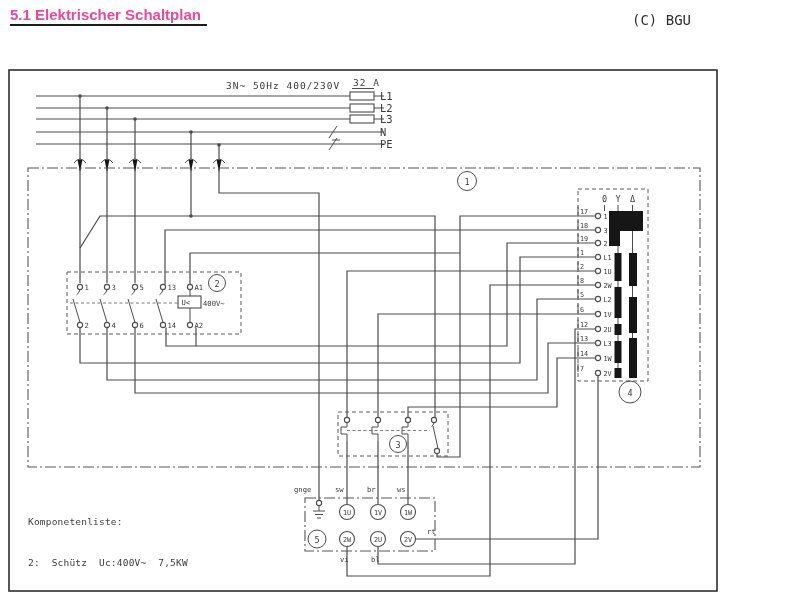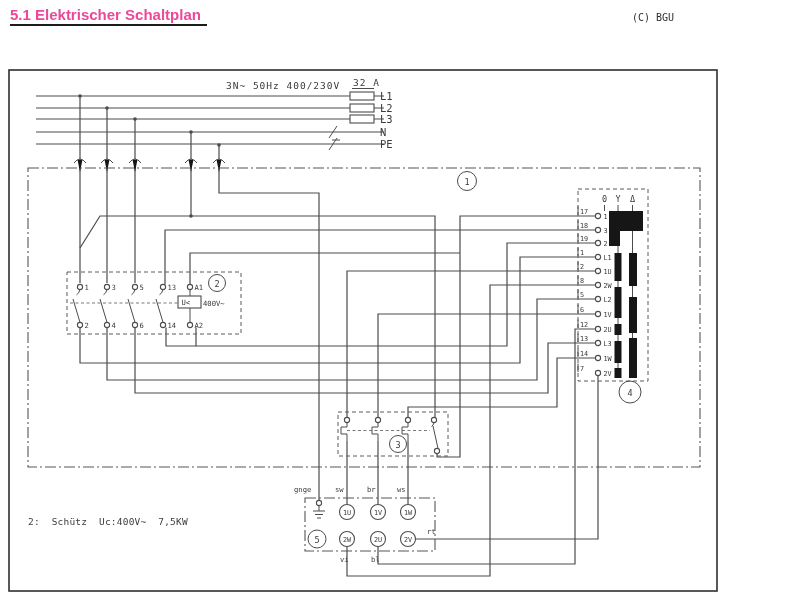--- a/index.html
+++ b/index.html
@@ -1,19 +1,19 @@
 <!DOCTYPE html>
 <html><head>
 <meta charset="utf-8">
 <style>
   html,body{margin:0;padding:0;width:800px;height:600px;background:#fff;overflow:hidden;}
   body{font-family:"Liberation Sans",sans-serif;position:relative;}
   .page-title{position:absolute;left:10px;top:6px;font-size:15px;font-weight:bold;
     color:#ec4899;border-bottom:2px solid #1c1c1c;padding-bottom:1px;padding-right:6px;}
-  .copyright{position:absolute;left:632px;top:12px;font-size:10px;color:#2e2e2e;
+  .copyright{position:absolute;left:632px;top:12px;font-size:14px;color:#2e2e2e;
     font-family:"DejaVu Sans Mono",monospace;}
   .schematic{position:absolute;left:0;top:0;}
   .komponenten{position:absolute;left:28px;top:488px;font-family:"DejaVu Sans Mono",monospace;
     font-size:9.5px;line-height:13.5px;color:#3d3d3d;white-space:pre;letter-spacing:.2px;}
   
   .w{fill:none;stroke:#4c4c4c;stroke-width:1.2;}
   .wt{fill:none;stroke:#4c4c4c;stroke-width:1;}
   .dash{fill:none;stroke:#5a5a5a;stroke-width:1;stroke-dasharray:4 3;}
   .mech{fill:none;stroke:#6a6a6a;stroke-width:.9;stroke-dasharray:3 2.5;}
   .dashdot{fill:none;stroke:#565656;stroke-width:1.1;stroke-dasharray:11 3 2 3;}
@@ -302,17 +302,18 @@
       <text class="t7" x="367" y="492">br</text>
       <text class="t7" x="397" y="492">ws</text>
       <text class="t7" x="427" y="534">rt</text>
       <text class="t7" x="340" y="562">vi</text>
       <text class="t7" x="371" y="562">bl</text>
     </g>
   </g>
 </svg>
 
 <div class="komponenten">
+  <div>Komponetenliste:</div>
   <div>2:  Schütz  Uc:400V~  7,5KW</div>
   
   
   
 </div>
 
 </body></html>

